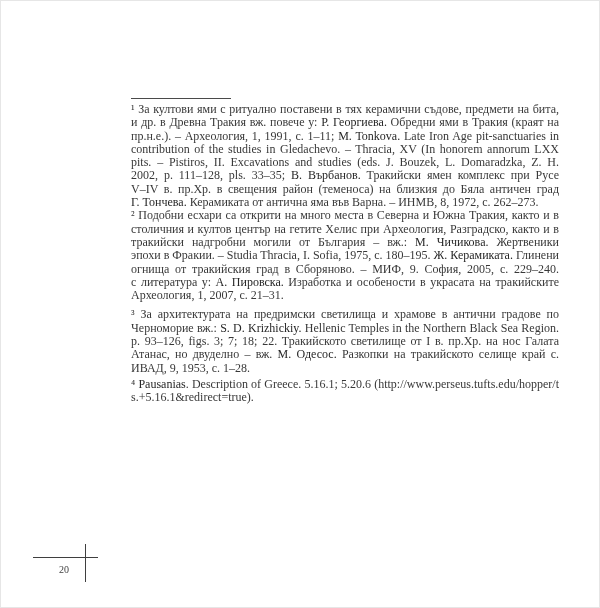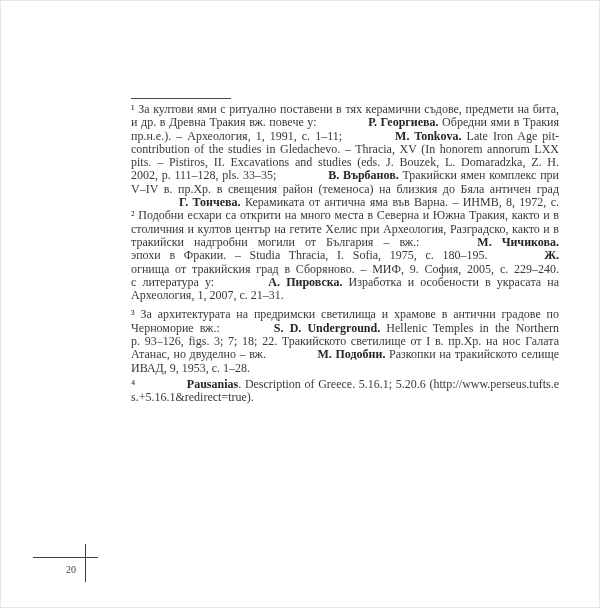--- a/index.html
+++ b/index.html
@@ -30,38 +30,37 @@
     height: 13.3px;
     line-height: 13.3px;
     overflow: hidden;
     text-align: justify;
     text-align-last: justify;
   }
   .fn-last { text-align-last: left; }
   .break { word-break: break-all; }
   .footnote.gap6 { margin-top: 6px; }
   .footnote.gap3 { margin-top: 3px; }
-  b { font-weight: bold; color: #262626; margin-left: 48px; }
+  b { font-weight: normal; color: #262626; }
   .crop-h {
     position: absolute;
     left: 32px; top: 556px;
     width: 65px; height: 1px;
     background: #3f3f3f;
   }
   .crop-v {
     position: absolute;
     left: 84px; top: 543px;
     width: 1px; height: 38px;
     background: #3f3f3f;
   }
   .page-num {
     position: absolute;
     left: 58px; top: 563px;
     width: 24px;
-    text-align: center;
     font-size: 10px;
     color: #3f3f3f;
   }
 </style>
 </head>
 <body>
 
 <div class="page">
 
   <div class="fn-sep"></div>
@@ -84,23 +83,23 @@
       <div class="fn-line">столичния и култов център на гетите Хелис при Археология, Разградско, както и в някои</div>
       <div class="fn-line">тракийски надгробни могили от България – вж.: <b>М. Чичикова.</b> Жертвеники элинистической</div>
       <div class="fn-line">эпохи в Фракии. – Studia Thracia, I. Sofia, 1975, с. 180–195. <b>Ж. Керамиката.</b> Глинени олтари и</div>
       <div class="fn-line">огнища от тракийския град в Сборяново. – МИФ, 9. София, 2005, с. 229–240. Последно вж.</div>
       <div class="fn-line">с литература у: <b>А. Пировска.</b> Изработка и особености в украсата на тракийските есхари. –</div>
       <div class="fn-line fn-last">Археология, 1, 2007, с. 21–31.</div>
     </div>
 
     <div class="footnote gap6">
       <div class="fn-line">³ За архитектурата на предримски светилища и храмове в антични градове по Северното</div>
-      <div class="fn-line">Черноморие вж.: <b>S. D. Underground.</b> Hellenic Temples in the Northern Black Sea Region. – In: Ancient</div>
+      <div class="fn-line">Черноморие вж.: <b>S. D. Krizhickiy.</b> Hellenic Temples in the Northern Black Sea Region. – In: Ancient</div>
       <div class="fn-line">p. 93–126, figs. 3; 7; 18; 22. Тракийското светилище от I в. пр.Хр. на нос Галата край Варна е</div>
-      <div class="fn-line">Атанас, но двуделно – вж. <b>М. Подобни.</b> Разкопки на тракийското селище край с. Галата. –</div>
+      <div class="fn-line">Атанас, но двуделно – вж. <b>М. Одесос.</b> Разкопки на тракийското селище край с. Галата. –</div>
       <div class="fn-line fn-last">ИВАД, 9, 1953, с. 1–28.</div>
     </div>
 
     <div class="footnote gap3">
       <div class="fn-line break">⁴ <b>Pausanias</b>. Description of Greece. 5.16.1; 5.20.6 (http://www.perseus.tufts.edu/hopper/text?doc=Pau</div>
       <div class="fn-line fn-last">s.+5.16.1&amp;redirect=true).</div>
     </div>
 
   </div>
 

